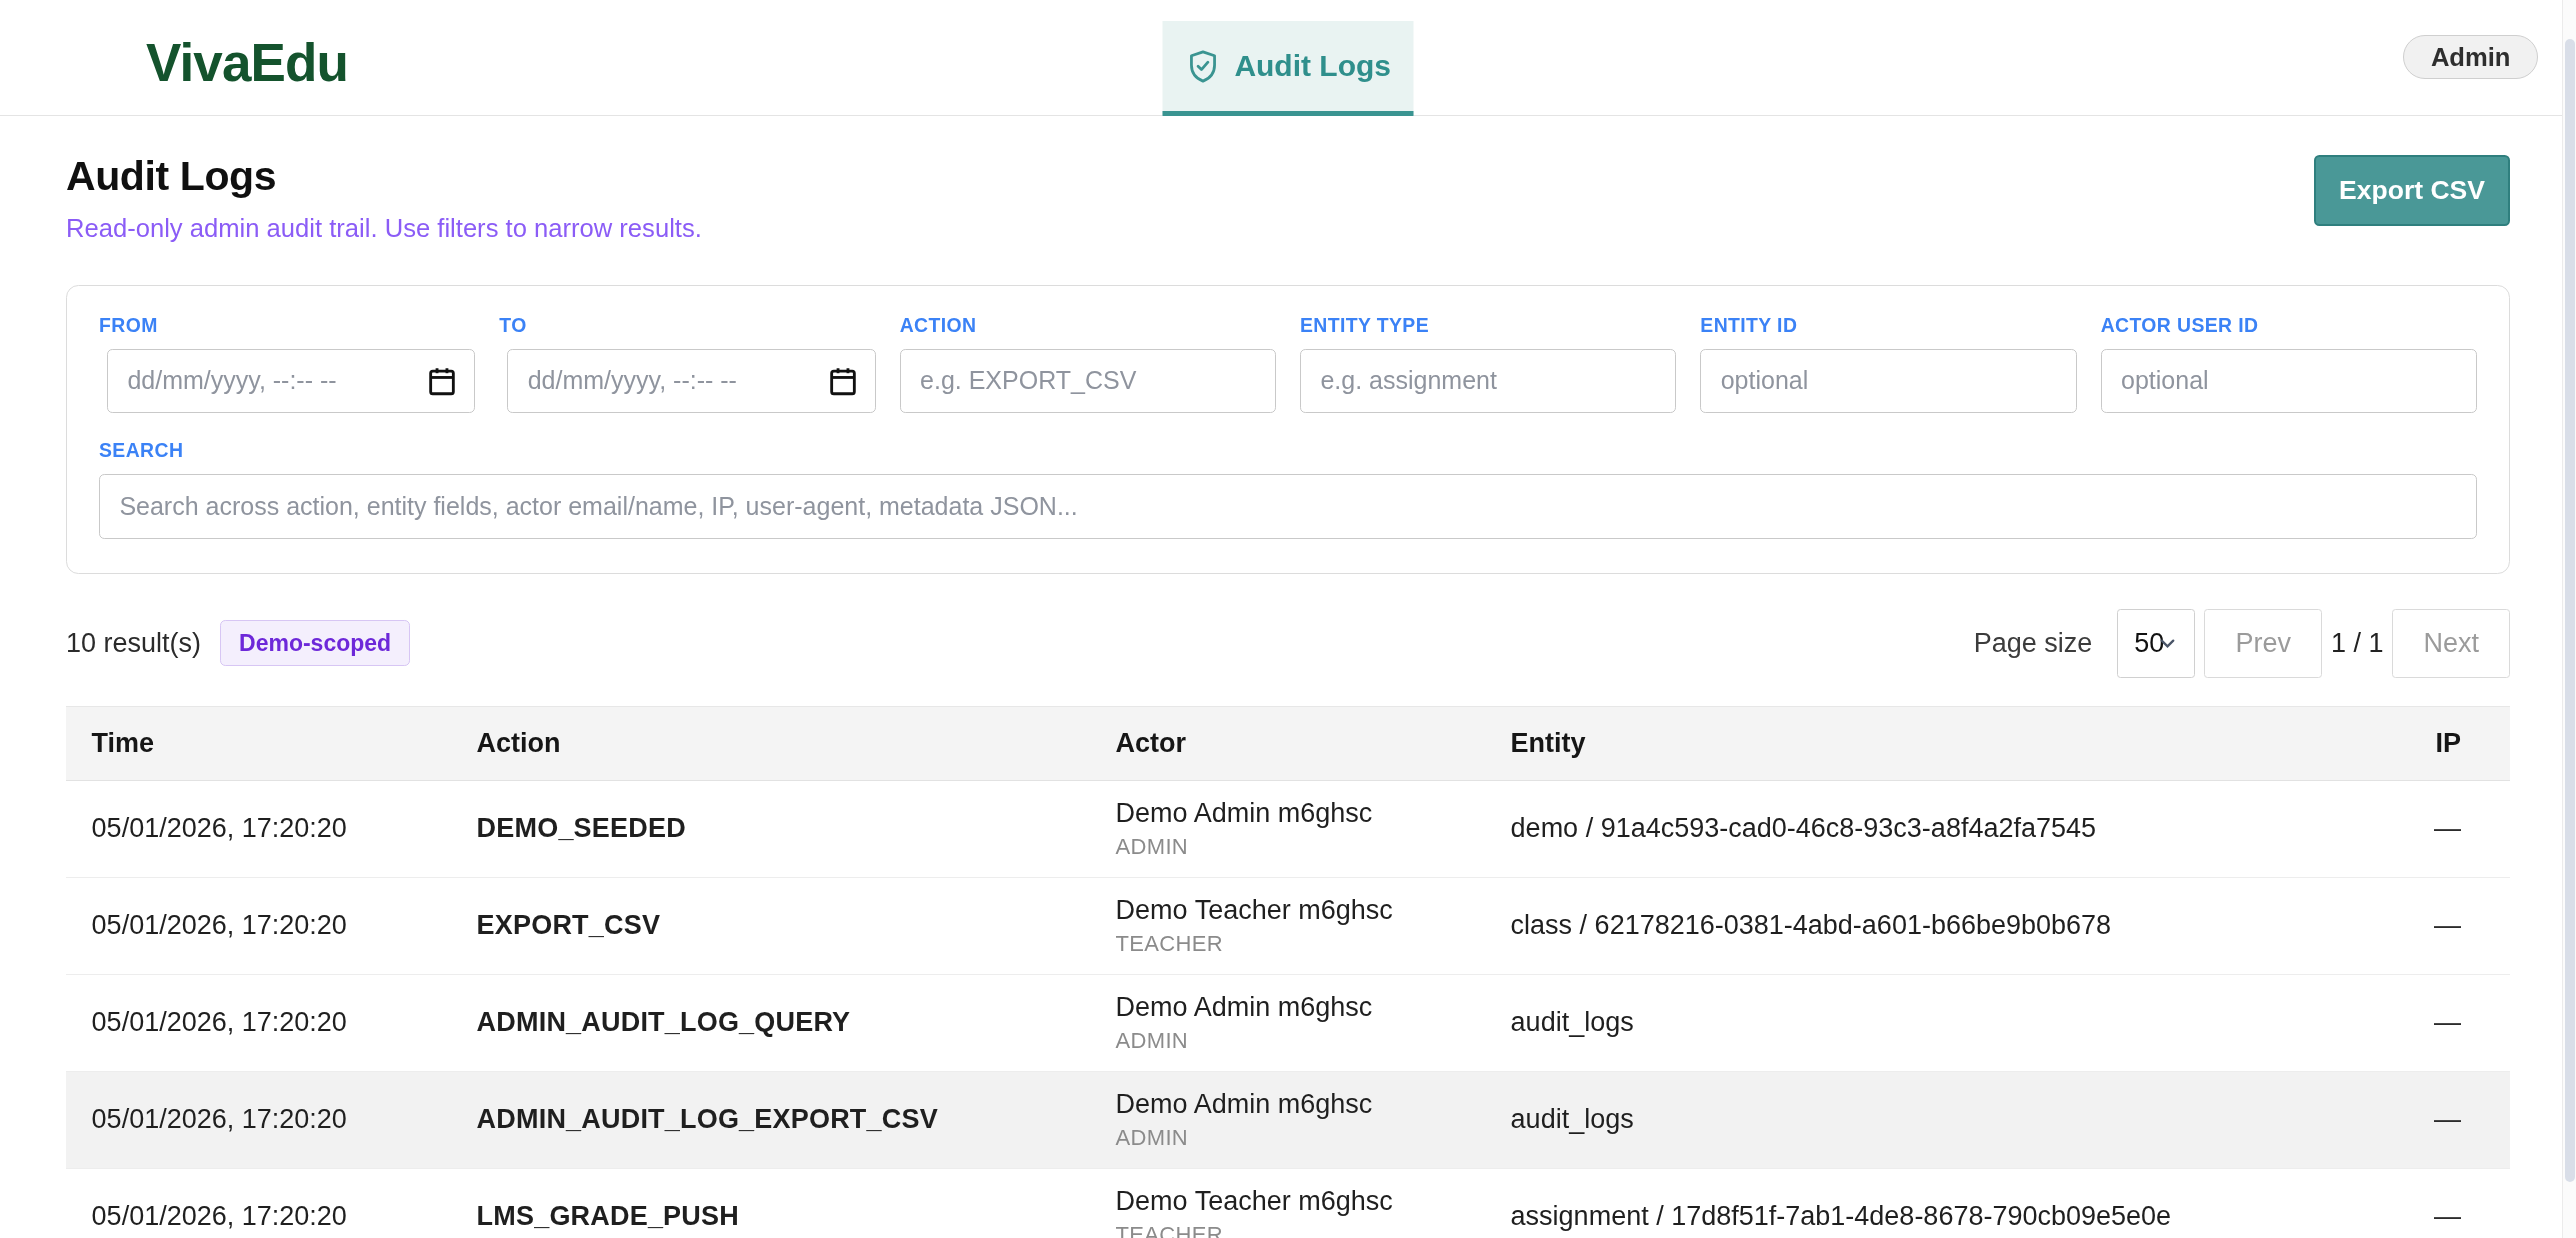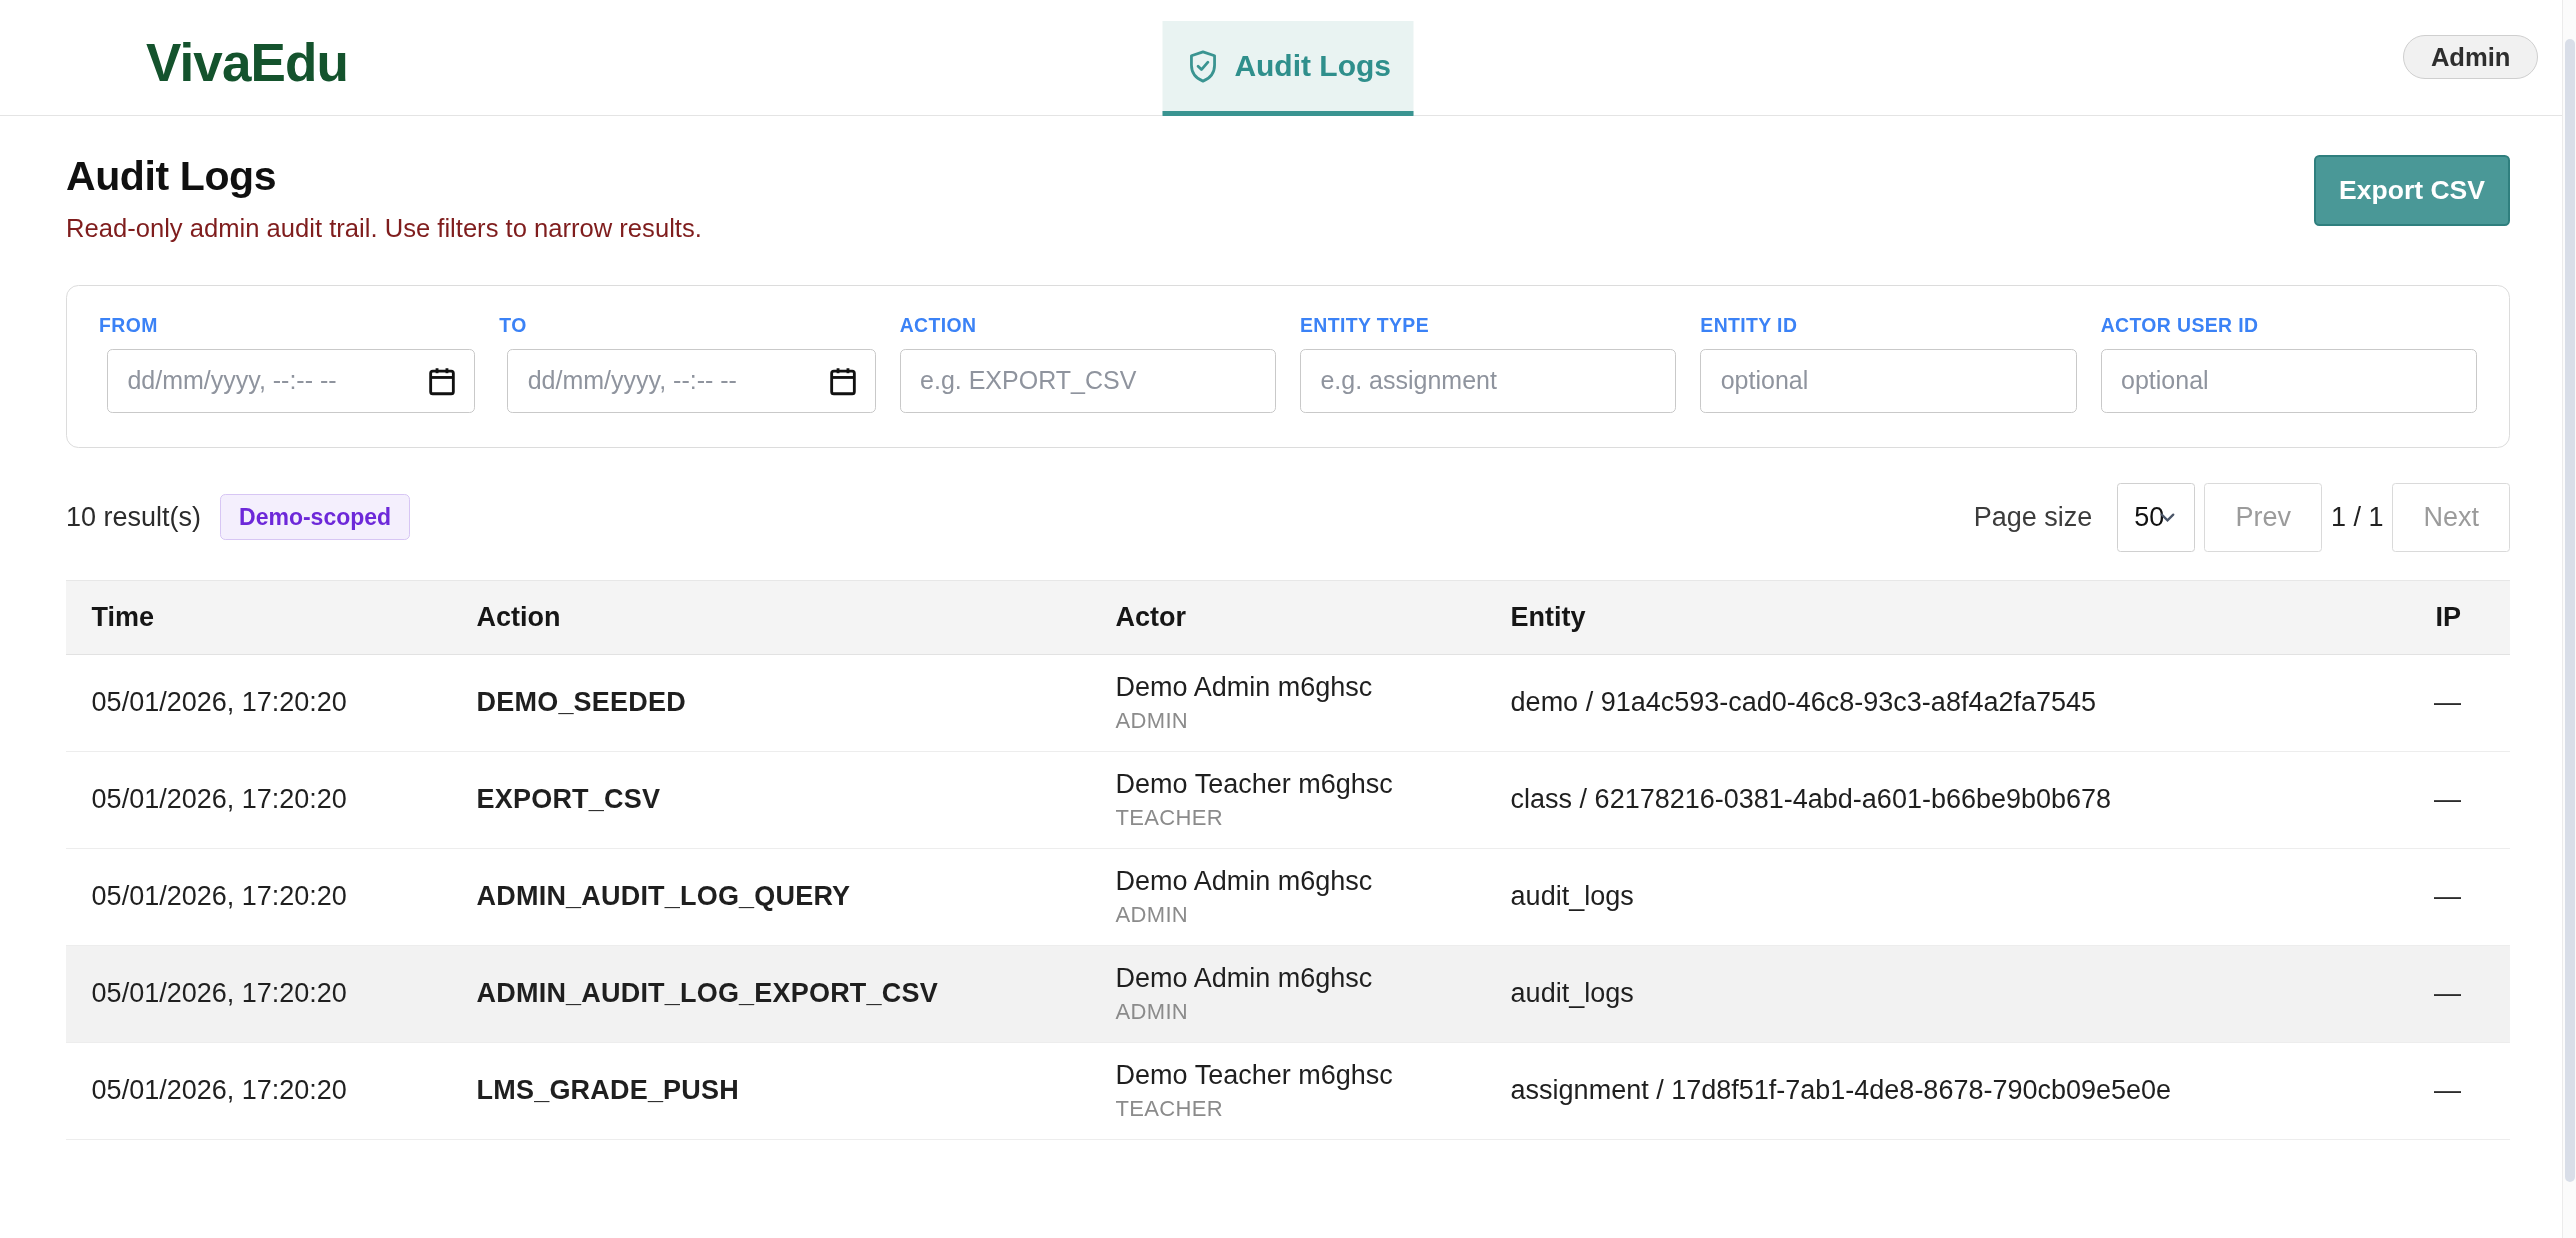--- a/index.html
+++ b/index.html
@@ -19,21 +19,21 @@
   .role-pill { position: absolute; right: 38px; top: 35px; height: 44px; padding: 0 26.5px;
     background: #f1f1f1; border: 1.8px solid #cfcfcf; border-radius: 23px;
     display: flex; align-items: center; font-size: 25.6px; font-weight: 700; color: #2e2e2e; }
 
   
   .content { margin: 0 66px; width: 2444px; }
 
   .title-row { display: flex; justify-content: space-between; align-items: flex-start;
     margin-top: 37px; }
   .page-title { font-size: 41px; font-weight: 700; color: #101010; letter-spacing: -0.4px; }
-  .page-subtitle { margin-top: 14px; font-size: 25.6px; color: #7f1d1d; }
+  .page-subtitle { margin-top: 14px; font-size: 25.6px; color: #8b5cf6; }
   .export-btn { width: 196px; height: 71px; background: #4a9897; border: 2.6px solid #2f7f7e;
     border-radius: 5.3px; color: #ffffff; font-size: 26.5px; font-weight: 700;
     font-family: "Liberation Sans", sans-serif; cursor: pointer; margin-top: 1.8px; }
 
   
   .filter-panel { margin-top: 42px; border: 1.8px solid #dcdcdc; border-radius: 12.4px;
     padding: 28px 32px 34px 32px; background: #ffffff; }
   .filter-grid { display: grid; grid-template-columns: repeat(6, 1fr); gap: 24px; }
   .field-label { display: block; font-size: 19.4px; font-weight: 700; color: #3b82f6;
     letter-spacing: 0.4px; margin-bottom: 11.5px; text-transform: uppercase; }
@@ -163,20 +163,24 @@
         <label class="field-label">ENTITY ID</label>
         <input class="field-input" placeholder="optional" style="">
       </div>
 
       <div>
         <label class="field-label">ACTOR USER ID</label>
         <input class="field-input" placeholder="optional" style="">
       </div>
     </div>
 
+    <div class="search-block">
+      <label class="field-label">SEARCH</label>
+      <input class="field-input search-input" placeholder="Search across action, entity fields, actor email/name, IP, user-agent, metadata JSON..." style="">
+    </div>
   </div>
 
   <div class="results-bar">
     <div class="results-left">
       <span class="results-count">10 result(s)</span>
       <span class="scope-badge">Demo-scoped</span>
     </div>
     <div class="results-right">
       <span class="pgsize-label">Page size</span>
       <div class="pgsize-select">

